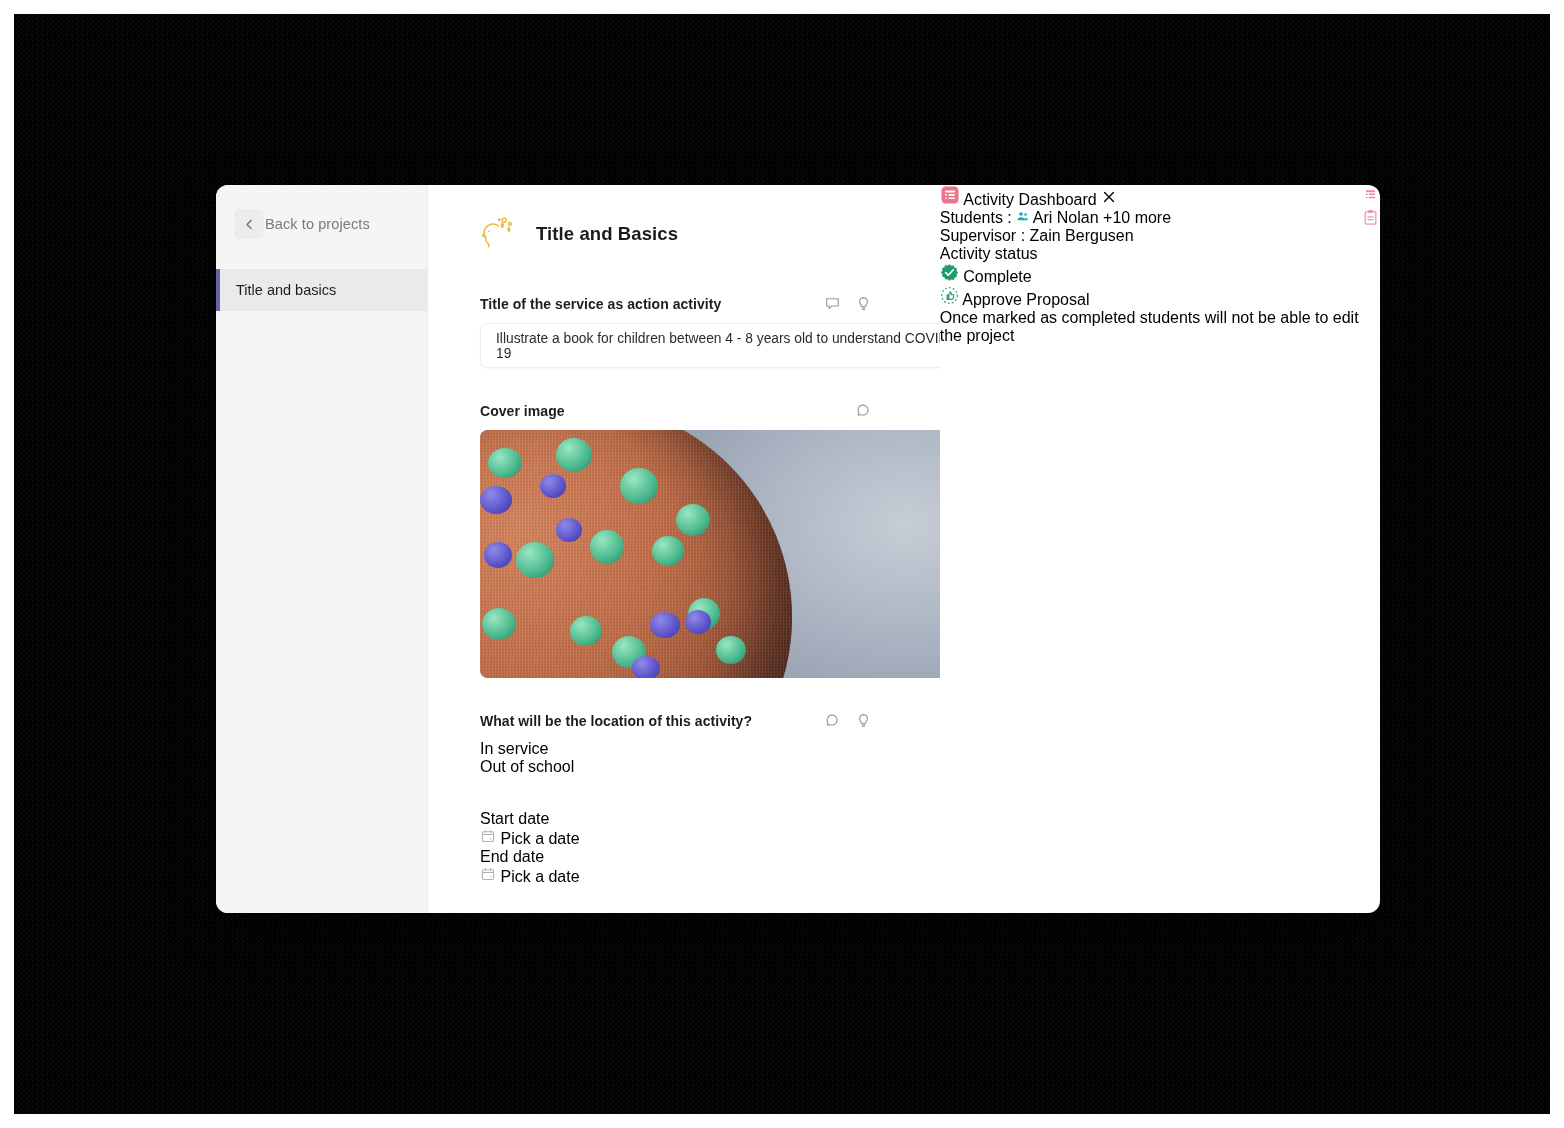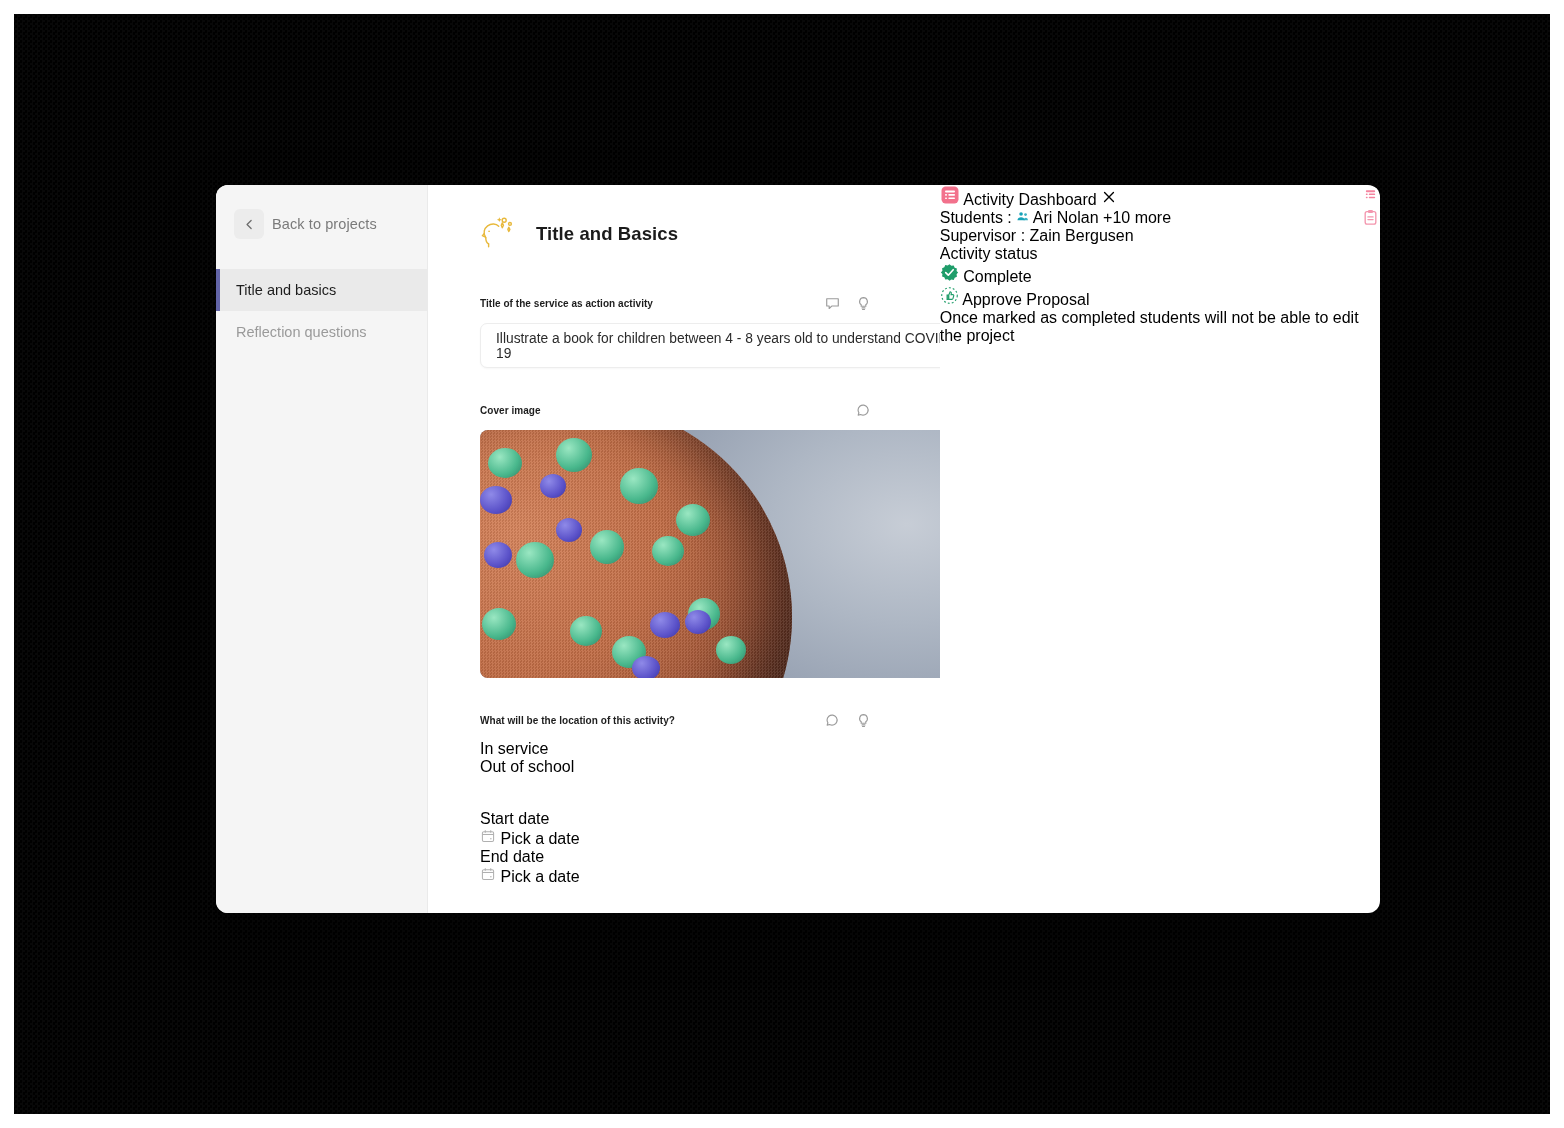--- a/index.html
+++ b/index.html
@@ -65,21 +65,21 @@
   #sidebar {
     width: 212px;
     flex: 0 0 212px;
     background: #f5f5f5;
     border-right: 1px solid #eaeaea;
     padding-top: 24px;
   }
   #back-row {
     display: flex;
     align-items: center;
-    gap: 8px;
+    gap: 1px;
     padding: 0 18px;
     margin-bottom: 30px;
     cursor: pointer;
   }
   #back-btn {
     width: 30px; height: 30px;
     border-radius: 6px;
     background: #ececec;
     display: flex; align-items: center; justify-content: center;
     color: #6d6d6d;
@@ -123,21 +123,21 @@
   }
   #page-title { font-size: 18.5px; font-weight: 700; color: #1b1b1b; letter-spacing: .1px; }
 
   .field-block { margin-bottom: 34px; }
   .field-head {
     display: flex;
     align-items: center;
     justify-content: space-between;
     margin-bottom: 11px;
   }
-  .field-label { font-size: 10px; font-weight: 700; color: #1d1d1d; letter-spacing: .05px; }
+  .field-label { font-size: 14px; font-weight: 700; color: #1d1d1d; letter-spacing: .05px; }
   .field-icons { display: flex; align-items: center; gap: 14px; }
   .field-icons svg { display: block; }
 
   .text-input {
     width: 485px;
     height: 45px;
     border: 1px solid #ededed;
     border-radius: 7px;
     background: #fff;
     display: flex;
@@ -200,23 +200,20 @@
         <div id="back-btn">
           <svg width="13" height="13" viewBox="0 0 16 16" fill="none" stroke="currentColor" stroke-width="1.6" stroke-linecap="round" stroke-linejoin="round">
               <polyline points="10,3 5,8 10,13"></polyline>
             </svg>
         </div>
         <span id="back-label">Back to projects</span>
       </div>
 
       <div class="nav-item active">
         <span>Title and basics</span>
-      </div>
-      <div class="nav-item">
-        <span>Reflection questions</span>
       </div>
     </div>
 
     <div id="main">
       <div id="main-inner">
 
         <div id="page-head">
           <span>
             <svg width="38" height="34" viewBox="0 0 40 36" fill="none" stroke="#e8b93c" stroke-width="1.5" stroke-linecap="round" stroke-linejoin="round">
               <path d="M6 24c-1.6-2.2-2.2-4.6-1.6-7.1C5.4 12.4 9.6 9.4 14.3 9.6c2.2.1 4 .9 5.4 2.3"></path>

